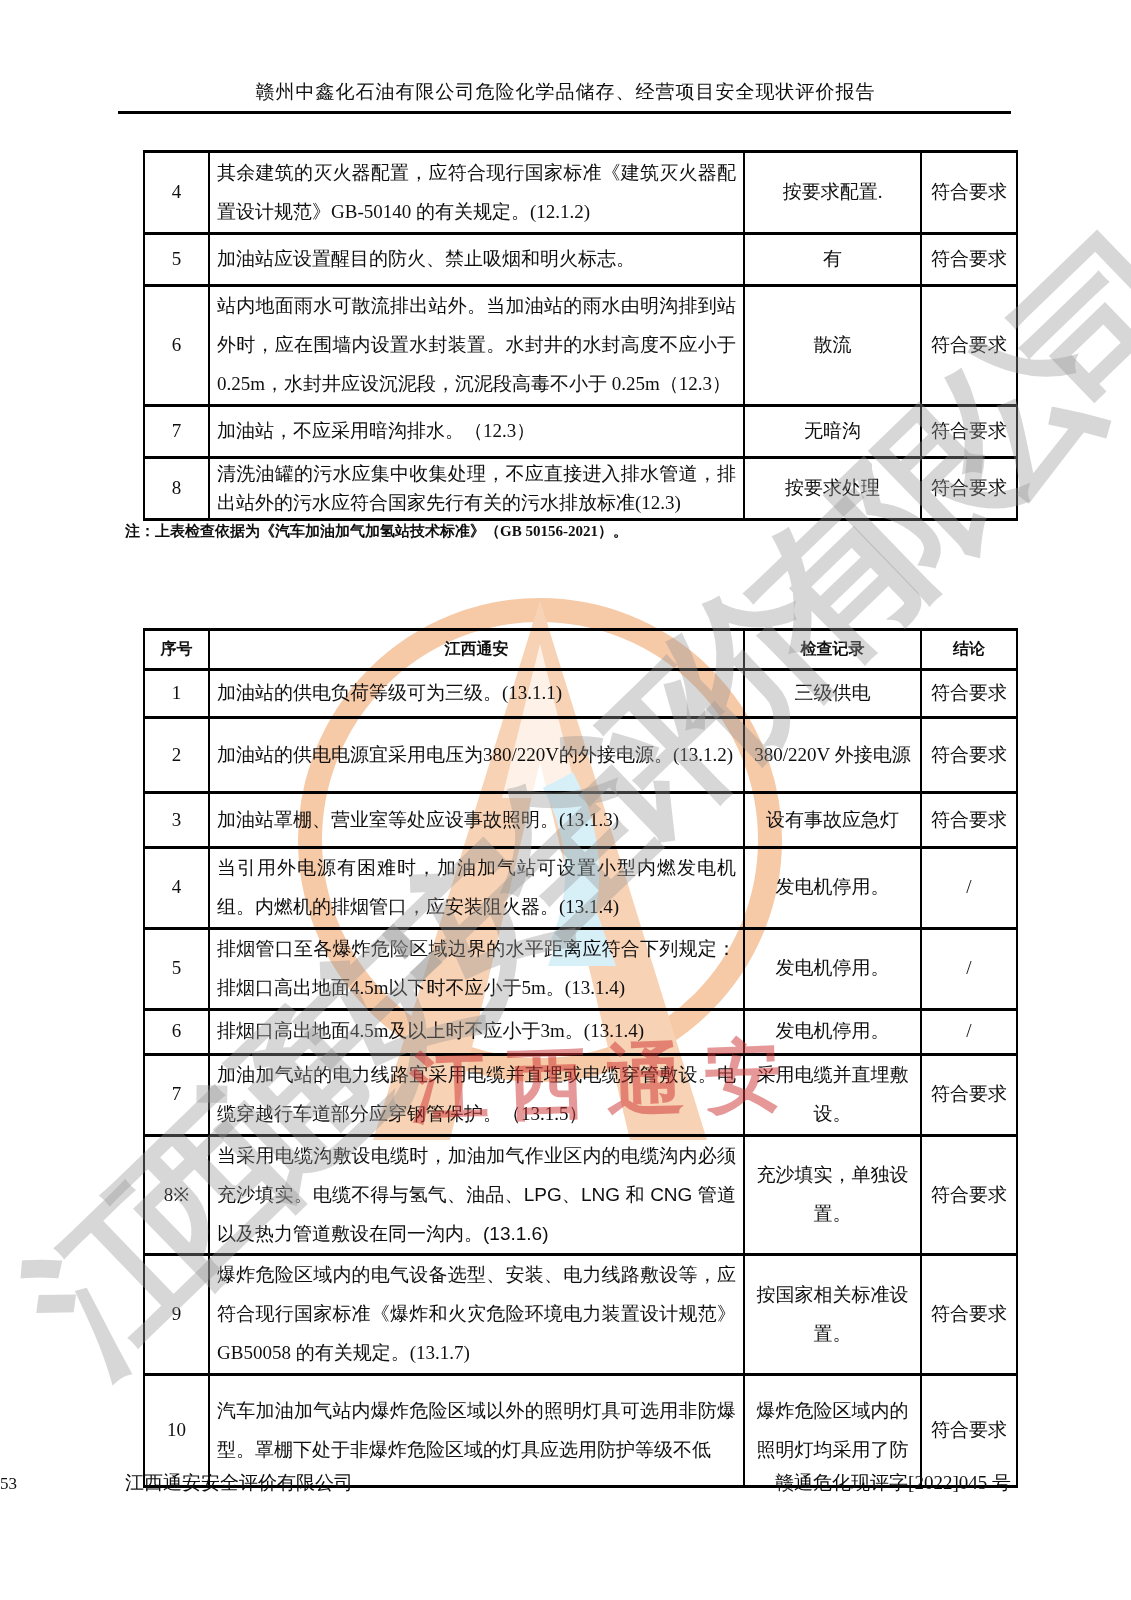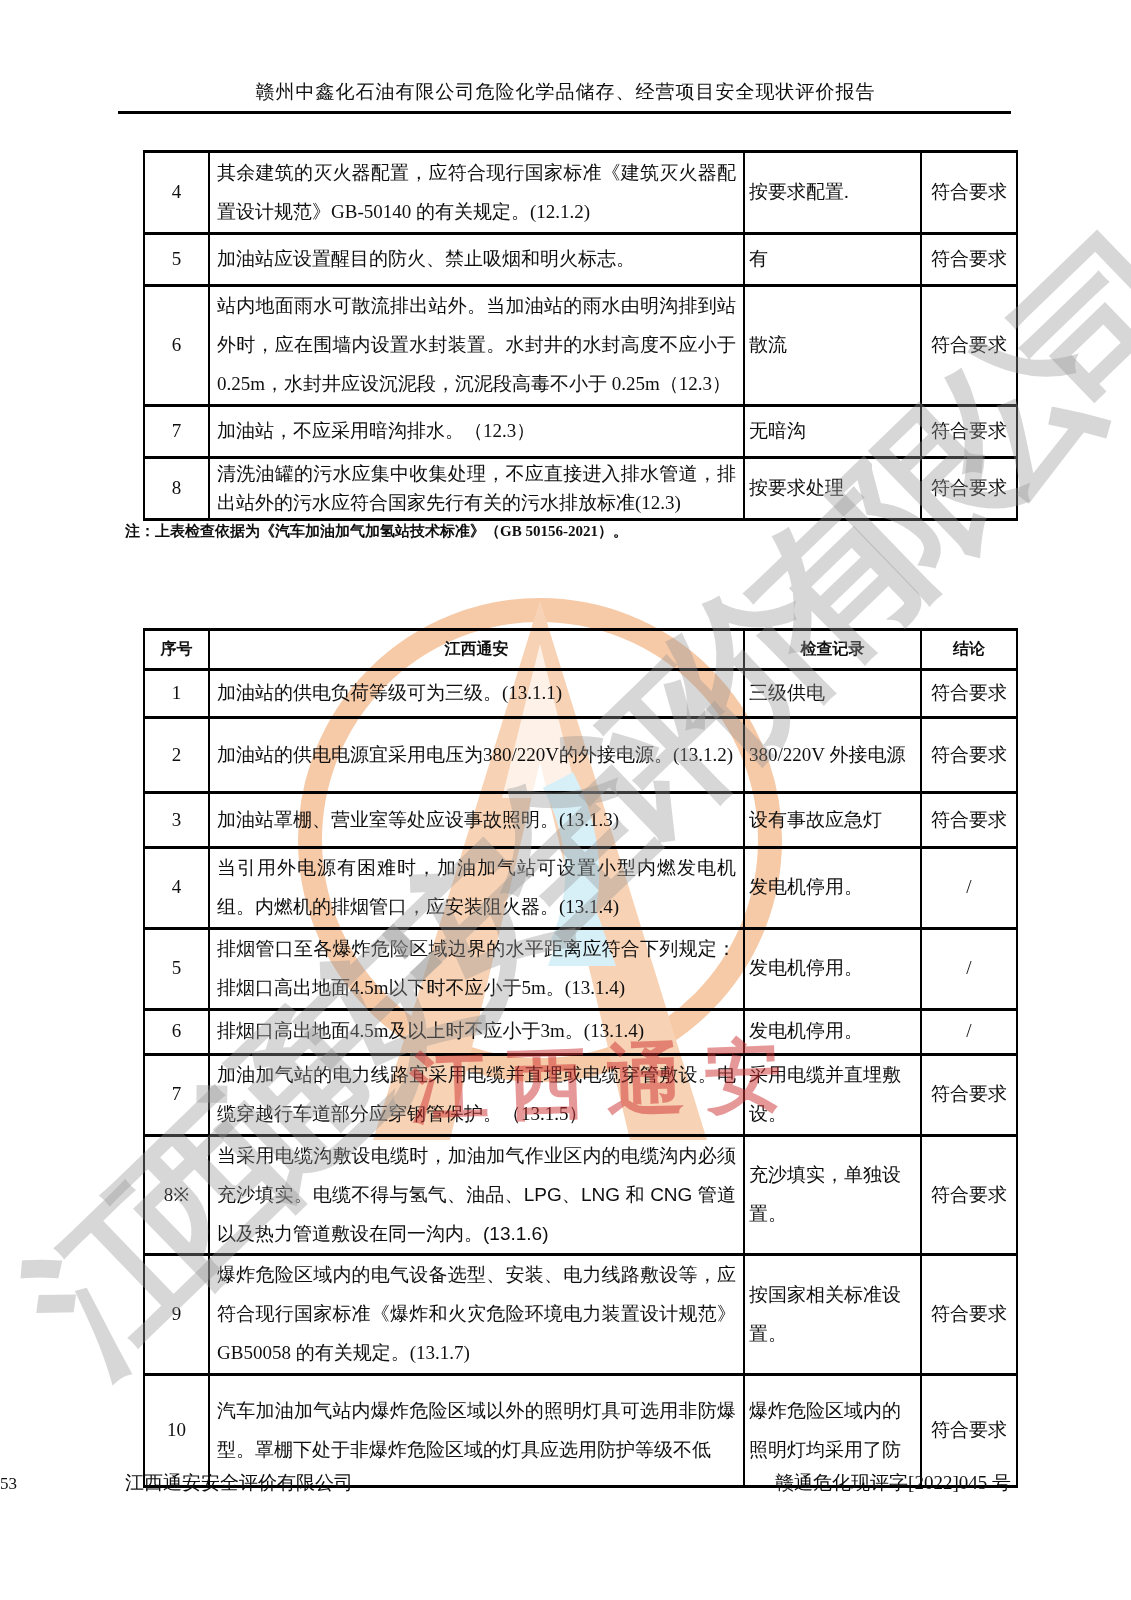--- a/index.html
+++ b/index.html
@@ -13,21 +13,21 @@
     font-size:19px;letter-spacing:1px;z-index:2;}
   .header-rule{position:absolute;top:111px;left:118px;width:893px;height:3px;background:#000;z-index:2;}
   
   .tbl-wrap{position:absolute;left:143px;z-index:2;}
   table{border-collapse:collapse;table-layout:fixed;width:873px;font-size:19px;}
   td,th{border:2px solid #000;border-top-width:3px;border-bottom-width:3px;
     padding:0 7px;line-height:2.05;vertical-align:middle;overflow:hidden;}
   th{font-family:"Liberation Sans", sans-serif;font-size:16px;font-weight:700;text-align:center;padding:0 2px;}
   td.no{text-align:center;padding:0 2px;}
   td.content{text-align:justify;}
-  td.record{text-align:left;padding:0 4px;}
+  td.record{text-align:center;padding:0 4px;}
   td.concl{text-align:center;padding:0 0;}
   td.tight{line-height:1.55;}
   td.boldcell{font-weight:400;font-family:"Liberation Sans", sans-serif;font-size:19px;}
   
   .table-note{position:absolute;top:522px;left:125px;font-size:15px;z-index:2;font-weight:bold;}
   .section-heading{position:absolute;top:562px;left:125px;font-size:30px;font-weight:700;
     font-family:"Liberation Sans", sans-serif;z-index:2;letter-spacing:1px;}
   .page-footer{position:absolute;top:1470px;left:0;width:100%;font-size:19px;z-index:2;}
   .footer-left{position:absolute;left:125px;top:0;}
   .footer-page{position:absolute;left:0;top:4px;width:100%;font-size:17px;}

